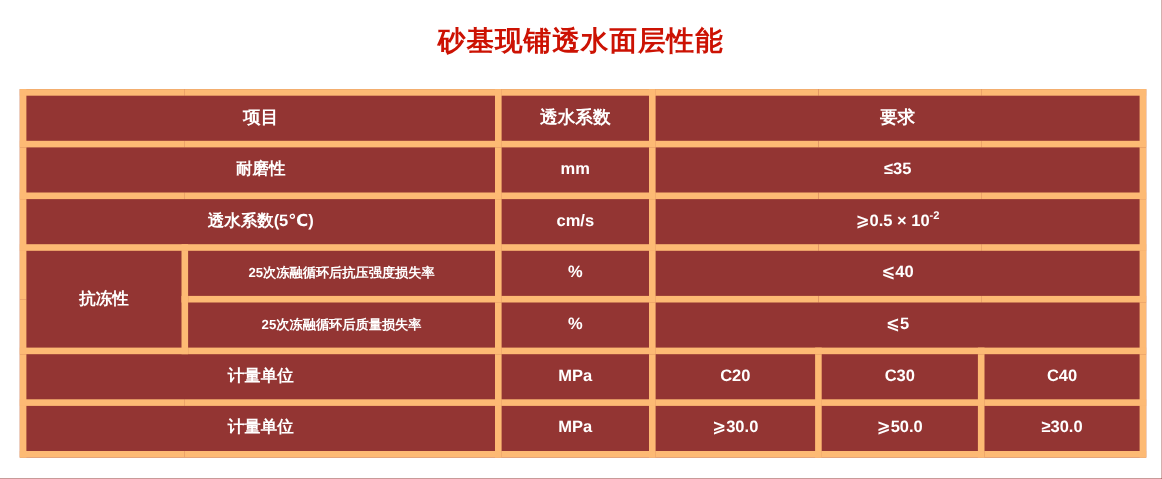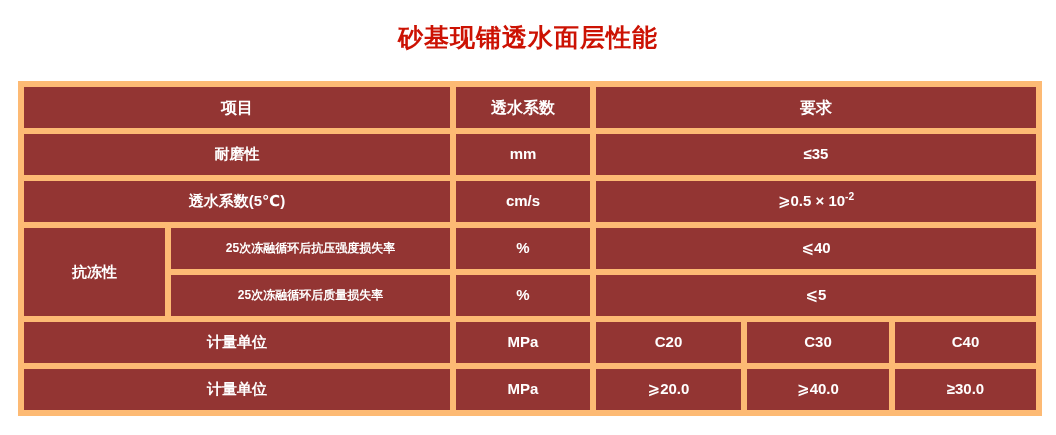--- a/index.html
+++ b/index.html
@@ -148,22 +148,22 @@
           <td colspan="2">计量单位</td>
           <td>MPa</td>
           <td class="num">C20</td>
           <td class="num">C30</td>
           <td class="num">C40</td>
         </tr>
 
         <tr>
           <td colspan="2">计量单位</td>
           <td>MPa</td>
-          <td class="num">⩾20.0</td>
-          <td class="num">⩾40.0</td>
+          <td class="num">⩾30.0</td>
+          <td class="num">⩾50.0</td>
           <td class="num">≥30.0</td>
         </tr>
 
       </tbody>
     </table>
   </div>
 
 </div>
 
 </body></html>

